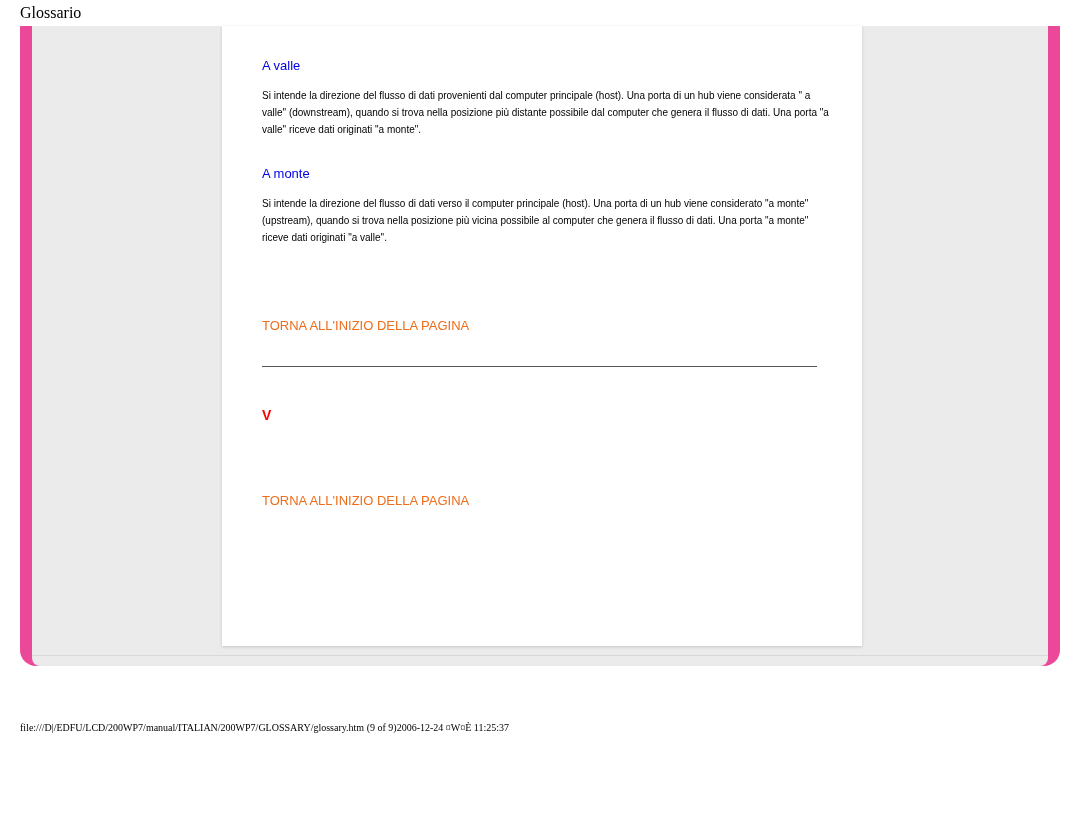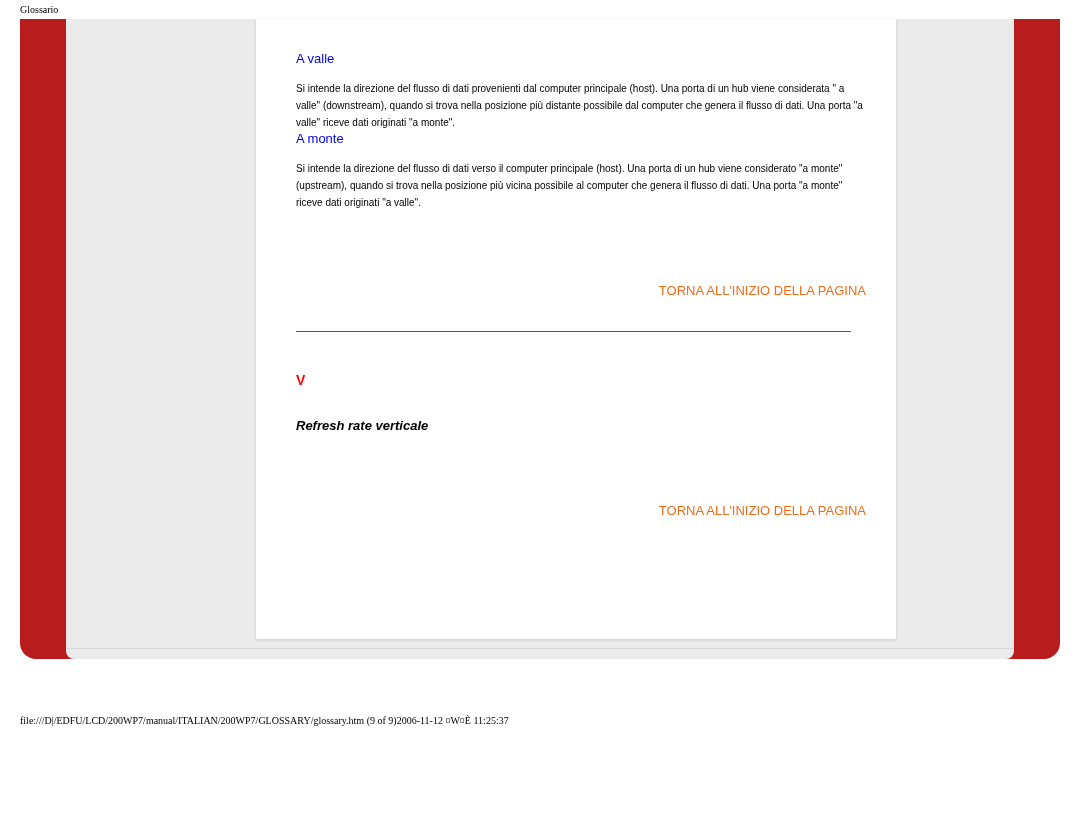--- a/index.html
+++ b/index.html
@@ -1,26 +1,26 @@
 <!DOCTYPE html>
 <html><head>
 <meta charset="utf-8">
 <style>
   * { margin: 0; padding: 0; box-sizing: border-box; }
   html, body { width: 1080px; height: 834px; font-family: Arial, Helvetica, sans-serif; background: #fff; }
   .page-title {
-    font-size: 10px;
+    font-size: 16px;
     font-family: "Times New Roman", serif;
     padding: 4px 0 4px 20px;
     color: #000;
   }
   .outer-band {
-    background: #b91c1c;
+    background: #ec4899;
     margin: 0 20px;
-    padding: 0 46px;
+    padding: 0 12px;
     border-radius: 0 0 16px 16px;
     position: relative;
   }
   .inner-panel {
     background: #ebebeb;
     min-height: 640px;
     position: relative;
     border-radius: 0 0 8px 8px;
   }
   .content-card {
@@ -31,32 +31,33 @@
     min-height: 620px;
     background: #fff;
     box-shadow: 0 1px 3px rgba(0,0,0,0.15);
   }
   .content-inner {
     padding: 0 30px 20px 40px;
   }
   .term-title {
     color: #0000e8;
     font-size: 13px;
+    margin-top: 28px;
     font-weight: normal;
   }
   .term-title.first { margin-top: 32px; }
   .body-text {
     color: #000;
     font-size: 10px;
     line-height: 17px;
     margin-top: 14px;
     max-width: 580px;
   }
   .backtotop-wrap {
-    text-align: right;
+    text-align: left;
     margin-top: 70px;
   }
   .backtotop {
     color: #ee6d1a;
     font-size: 13px;
     font-weight: normal;
     text-decoration: none;
   }
   .hr {
     border: none;
@@ -104,27 +105,26 @@
         <div class="term-title">A monte</div>
         <p class="body-text">Si intende la direzione del flusso di dati verso il computer principale (host). Una porta di un hub viene considerato "a monte" (upstream), quando si trova nella posizione più vicina possibile al computer che genera il flusso di dati. Una porta "a monte" riceve dati originati "a valle".</p>
 
         <div class="backtotop-wrap">
           <a href="#" class="backtotop">TORNA ALL'INIZIO DELLA PAGINA</a>
         </div>
 
         <hr class="hr">
 
         <div class="section-letter">V</div>
-        <div class="subhead">Refresh rate verticale</div>
 
         <div class="backtotop-wrap second">
           <a href="#" class="backtotop">TORNA ALL'INIZIO DELLA PAGINA</a>
         </div>
 
       </div>
     </div>
     <div style="position:absolute;left:0;right:0;bottom:10px;">
       <div class="panel-underline"></div>
     </div>
   </div>
 </div>
 
-<div class="footer">file:///D|/EDFU/LCD/200WP7/manual/ITALIAN/200WP7/GLOSSARY/glossary.htm (9 of 9)2006-11-12 ¤W¤È 11:25:37</div>
+<div class="footer">file:///D|/EDFU/LCD/200WP7/manual/ITALIAN/200WP7/GLOSSARY/glossary.htm (9 of 9)2006-12-24 ¤W¤È 11:25:37</div>
 
 </body></html>

